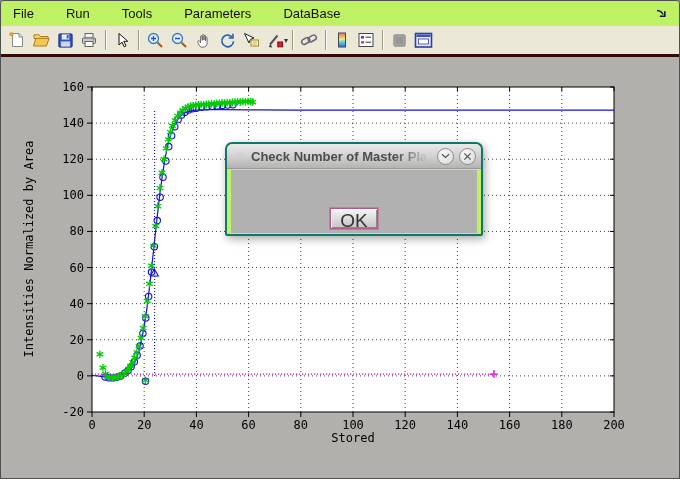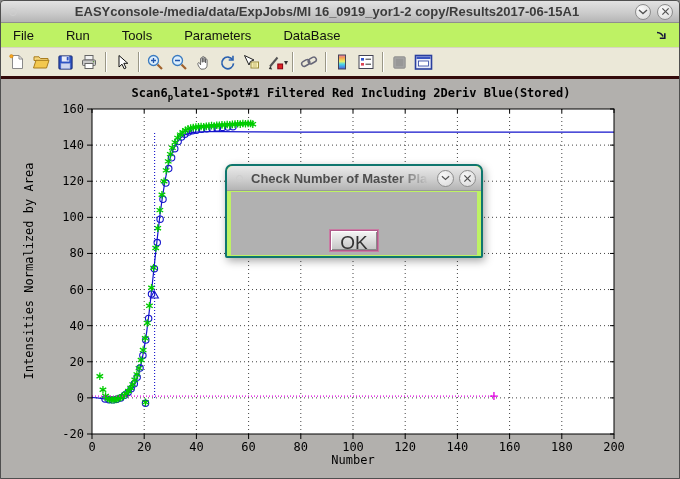--- a/index.html
+++ b/index.html
@@ -79,34 +79,20 @@
     background:linear-gradient(#f6f6f6,#c4c4c4);border:1px solid #b05a8a;
     box-shadow:inset 1px 1px 0 #ffffff,inset -1px -1px 0 #8a8a8a,0 0 0 1px #c97ba3;
     cursor:default;
   }
 </style>
 </head>
 <body>
 
 <div class="window">
 
-  <div class="titlebar">
-    <span class="tb-dot"></span>
-    <span class="tb-title">EASYconsole-/media/data/ExpJobs/MI 16_0919_yor1-2 copy/Results2017-06-15A1</span>
-    <span class="round-btn">
-      <svg width="10" height="6" viewBox="0 0 10 6">
-          <path d="M1 1l4 3.5L9 1" stroke="#555" fill="none" stroke-width="1.4"></path>
-        </svg>
-    </span>
-    <span class="round-btn">
-      <svg width="9" height="9" viewBox="0 0 10 10">
-          <path d="M1.5 1.5l7 7M8.5 1.5l-7 7" stroke="#555" stroke-width="1.4"></path>
-        </svg>
-    </span>
-  </div>
 
   <div class="menubar">
     <span class="menu-item">File</span>
     <span class="menu-item">Run</span>
     <span class="menu-item">Tools</span>
     <span class="menu-item">Parameters</span>
     <span class="menu-item">DataBase</span>
     <span class="dock-arrow">
       <svg width="12" height="12" viewBox="0 0 12 12">
           <path d="M2 3.5c3 .2 5 1.5 6 4" fill="none" stroke="#16163a" stroke-width="1.6"></path>
@@ -429,25 +415,22 @@
         <line x1="609" y1="102.22222222222221" x2="613" y2="102.22222222222221" stroke="#000"></line>
         <text x="83" y="106.22222222222221" text-anchor="end" font-family="&quot;DejaVu Sans Mono&quot;,monospace" font-size="12px" fill="#000">120</text>
         <line x1="86" y1="66.11111111111111" x2="91" y2="66.11111111111111" stroke="#000"></line>
         <line x1="609" y1="66.11111111111111" x2="613" y2="66.11111111111111" stroke="#000"></line>
         <text x="83" y="70.11111111111111" text-anchor="end" font-family="&quot;DejaVu Sans Mono&quot;,monospace" font-size="12px" fill="#000">140</text>
         <line x1="86" y1="30" x2="91" y2="30" stroke="#000"></line>
         <line x1="609" y1="30" x2="613" y2="30" stroke="#000"></line>
         <text x="83" y="34" text-anchor="end" font-family="&quot;DejaVu Sans Mono&quot;,monospace" font-size="12px" fill="#000">160</text>
       </svg>
 
-    <div class="plot-title">
-      <span>Scan6</span><span class="sub">p</span><span>late1-Spot#1 Filtered Red Including 2Deriv Blue(Stored)</span>
-    </div>
     <div class="ylabel">Intensities Normalized by Area</div>
-    <div class="xlabel">Number</div>
+    <div class="xlabel">Stored</div>
 
     <div class="dialog">
       <div class="dlg-titlebar">
         <span class="dlg-dot"></span>
         <span class="dlg-title">Check Number of Master Pla</span>
         <span class="dlg-btn">
           <svg width="9" height="6" viewBox="0 0 10 6">
               <path d="M1 1l4 3.5L9 1" stroke="#555" fill="none" stroke-width="1.4"></path>
             </svg>
         </span>

